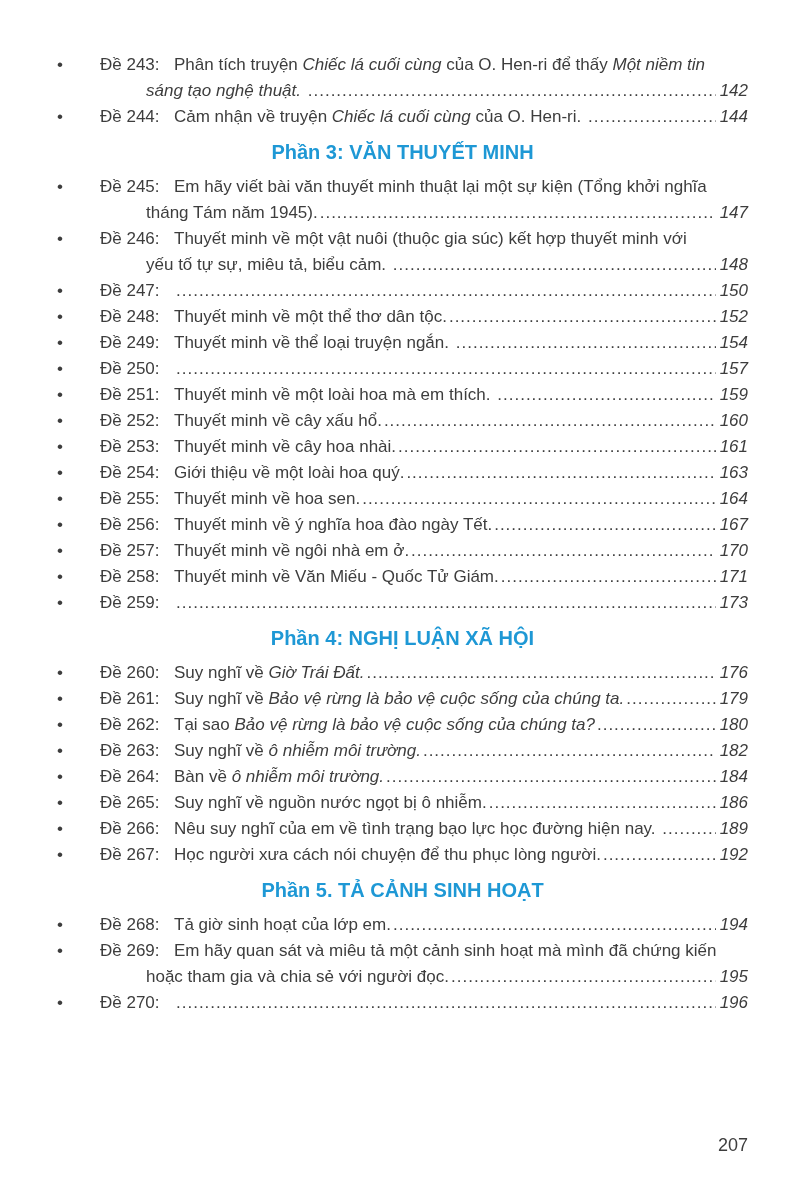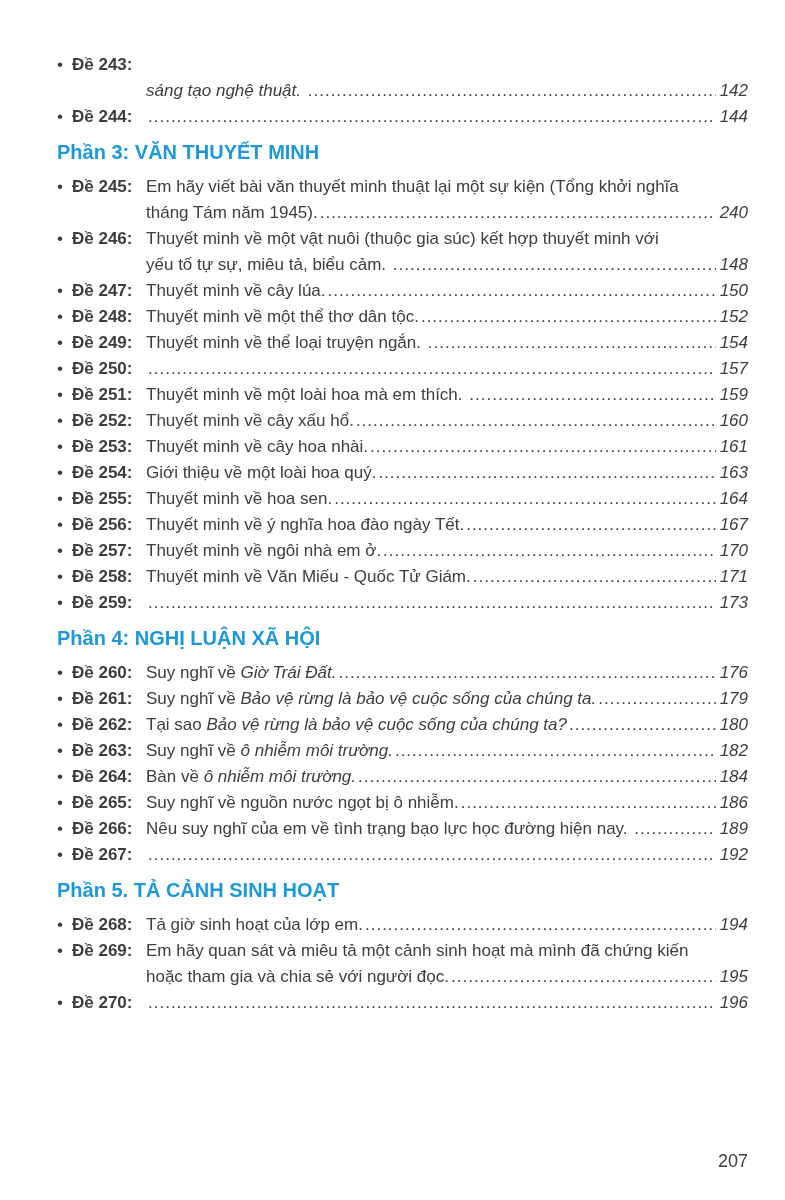--- a/index.html
+++ b/index.html
@@ -30,22 +30,23 @@
     line-height: 26px;
   }
   .line.cont { padding-left: 89px; }
   .bullet {
     flex: none;
     width: 15px;
   }
   .label {
     flex: none;
     min-width: 74px;
-    font-weight: bold;
+    font-weight: normal;
     white-space: pre;
+    margin-left: 28px;
   }
   .text {
     flex: 0 1 auto;
     white-space: pre;
     overflow: hidden;
   }
   .text em { font-style: italic; }
   .dots {
     flex: 1 1 0;
     overflow: hidden;
@@ -54,88 +55,90 @@
     margin-left: 2px;
     min-width: 8px;
   }
   .pg {
     flex: none;
     padding-left: 4px;
     white-space: pre;
     font-style: italic;
   }
   .section-heading {
+    text-align: center;
     font-size: 20px;
     font-weight: bold;
     line-height: 28px;
     margin: 8px 0 8px 0;
     color: var(--heading-color, #1e98d5);
   }
   .footer-page {
     position: absolute;
     right: 37px;
-    bottom: 28px;
+    bottom: 44px;
     font-size: 18px;
     color: var(--text-color, #3d3d3d);
   }
 </style>
 </head>
 <body>
 
 <div class="page">
   <div class="content">
       <div class="entry">
         <div class="line">
           <span class="bullet">•</span>
           <span class="label">Đề 243:</span>
+          <span class="text"><span class="seg">Phân tích truyện </span><em class="seg">Chiếc lá cuối cùng</em><span class="seg"> của O. Hen-ri để thấy </span><em class="seg">Một niềm tin</em></span>
         </div>
         <div class="line cont">
           <span class="text"><em class="seg">sáng tạo nghệ thuật. </em></span>
           <span class="dots">................................................................................................................................................................................................................................................</span>
           <span class="pg">142</span>
         </div>
       </div>
       <div class="entry">
         <div class="line">
           <span class="bullet">•</span>
           <span class="label">Đề 244:</span>
+          <span class="text"><span class="seg">Cảm nhận về truyện </span><em class="seg">Chiếc lá cuối cùng</em><span class="seg"> của O. Hen-ri. </span></span>
           <span class="dots">................................................................................................................................................................................................................................................</span>
           <span class="pg">144</span>
         </div>
       </div>
       <div class="section-heading">Phần 3: VĂN THUYẾT MINH</div>
       <div class="entry">
         <div class="line">
           <span class="bullet">•</span>
           <span class="label">Đề 245:</span>
           <span class="text"><span class="seg">Em hãy viết bài văn thuyết minh thuật lại một sự kiện (Tổng khởi nghĩa</span></span>
         </div>
         <div class="line cont">
           <span class="text"><span class="seg">tháng Tám năm 1945).</span></span>
           <span class="dots">................................................................................................................................................................................................................................................</span>
-          <span class="pg">240</span>
+          <span class="pg">147</span>
         </div>
       </div>
       <div class="entry">
         <div class="line">
           <span class="bullet">•</span>
           <span class="label">Đề 246:</span>
           <span class="text"><span class="seg">Thuyết minh về một vật nuôi (thuộc gia súc) kết hợp thuyết minh với</span></span>
         </div>
         <div class="line cont">
           <span class="text"><span class="seg">yếu tố tự sự, miêu tả, biểu cảm. </span></span>
           <span class="dots">................................................................................................................................................................................................................................................</span>
           <span class="pg">148</span>
         </div>
       </div>
       <div class="entry">
         <div class="line">
           <span class="bullet">•</span>
           <span class="label">Đề 247:</span>
-          <span class="text"><span class="seg">Thuyết minh về cây lúa.</span></span>
           <span class="dots">................................................................................................................................................................................................................................................</span>
           <span class="pg">150</span>
         </div>
       </div>
       <div class="entry">
         <div class="line">
           <span class="bullet">•</span>
           <span class="label">Đề 248:</span>
           <span class="text"><span class="seg">Thuyết minh về một thể thơ dân tộc.</span></span>
           <span class="dots">................................................................................................................................................................................................................................................</span>
@@ -300,20 +303,21 @@
           <span class="label">Đề 266:</span>
           <span class="text"><span class="seg">Nêu suy nghĩ của em về tình trạng bạo lực học đường hiện nay. </span></span>
           <span class="dots">................................................................................................................................................................................................................................................</span>
           <span class="pg">189</span>
         </div>
       </div>
       <div class="entry">
         <div class="line">
           <span class="bullet">•</span>
           <span class="label">Đề 267:</span>
+          <span class="text"><span class="seg">Học người xưa cách nói chuyện để thu phục lòng người.</span></span>
           <span class="dots">................................................................................................................................................................................................................................................</span>
           <span class="pg">192</span>
         </div>
       </div>
       <div class="section-heading">Phần 5. TẢ CẢNH SINH HOẠT</div>
       <div class="entry">
         <div class="line">
           <span class="bullet">•</span>
           <span class="label">Đề 268:</span>
           <span class="text"><span class="seg">Tả giờ sinh hoạt của lớp em.</span></span>

